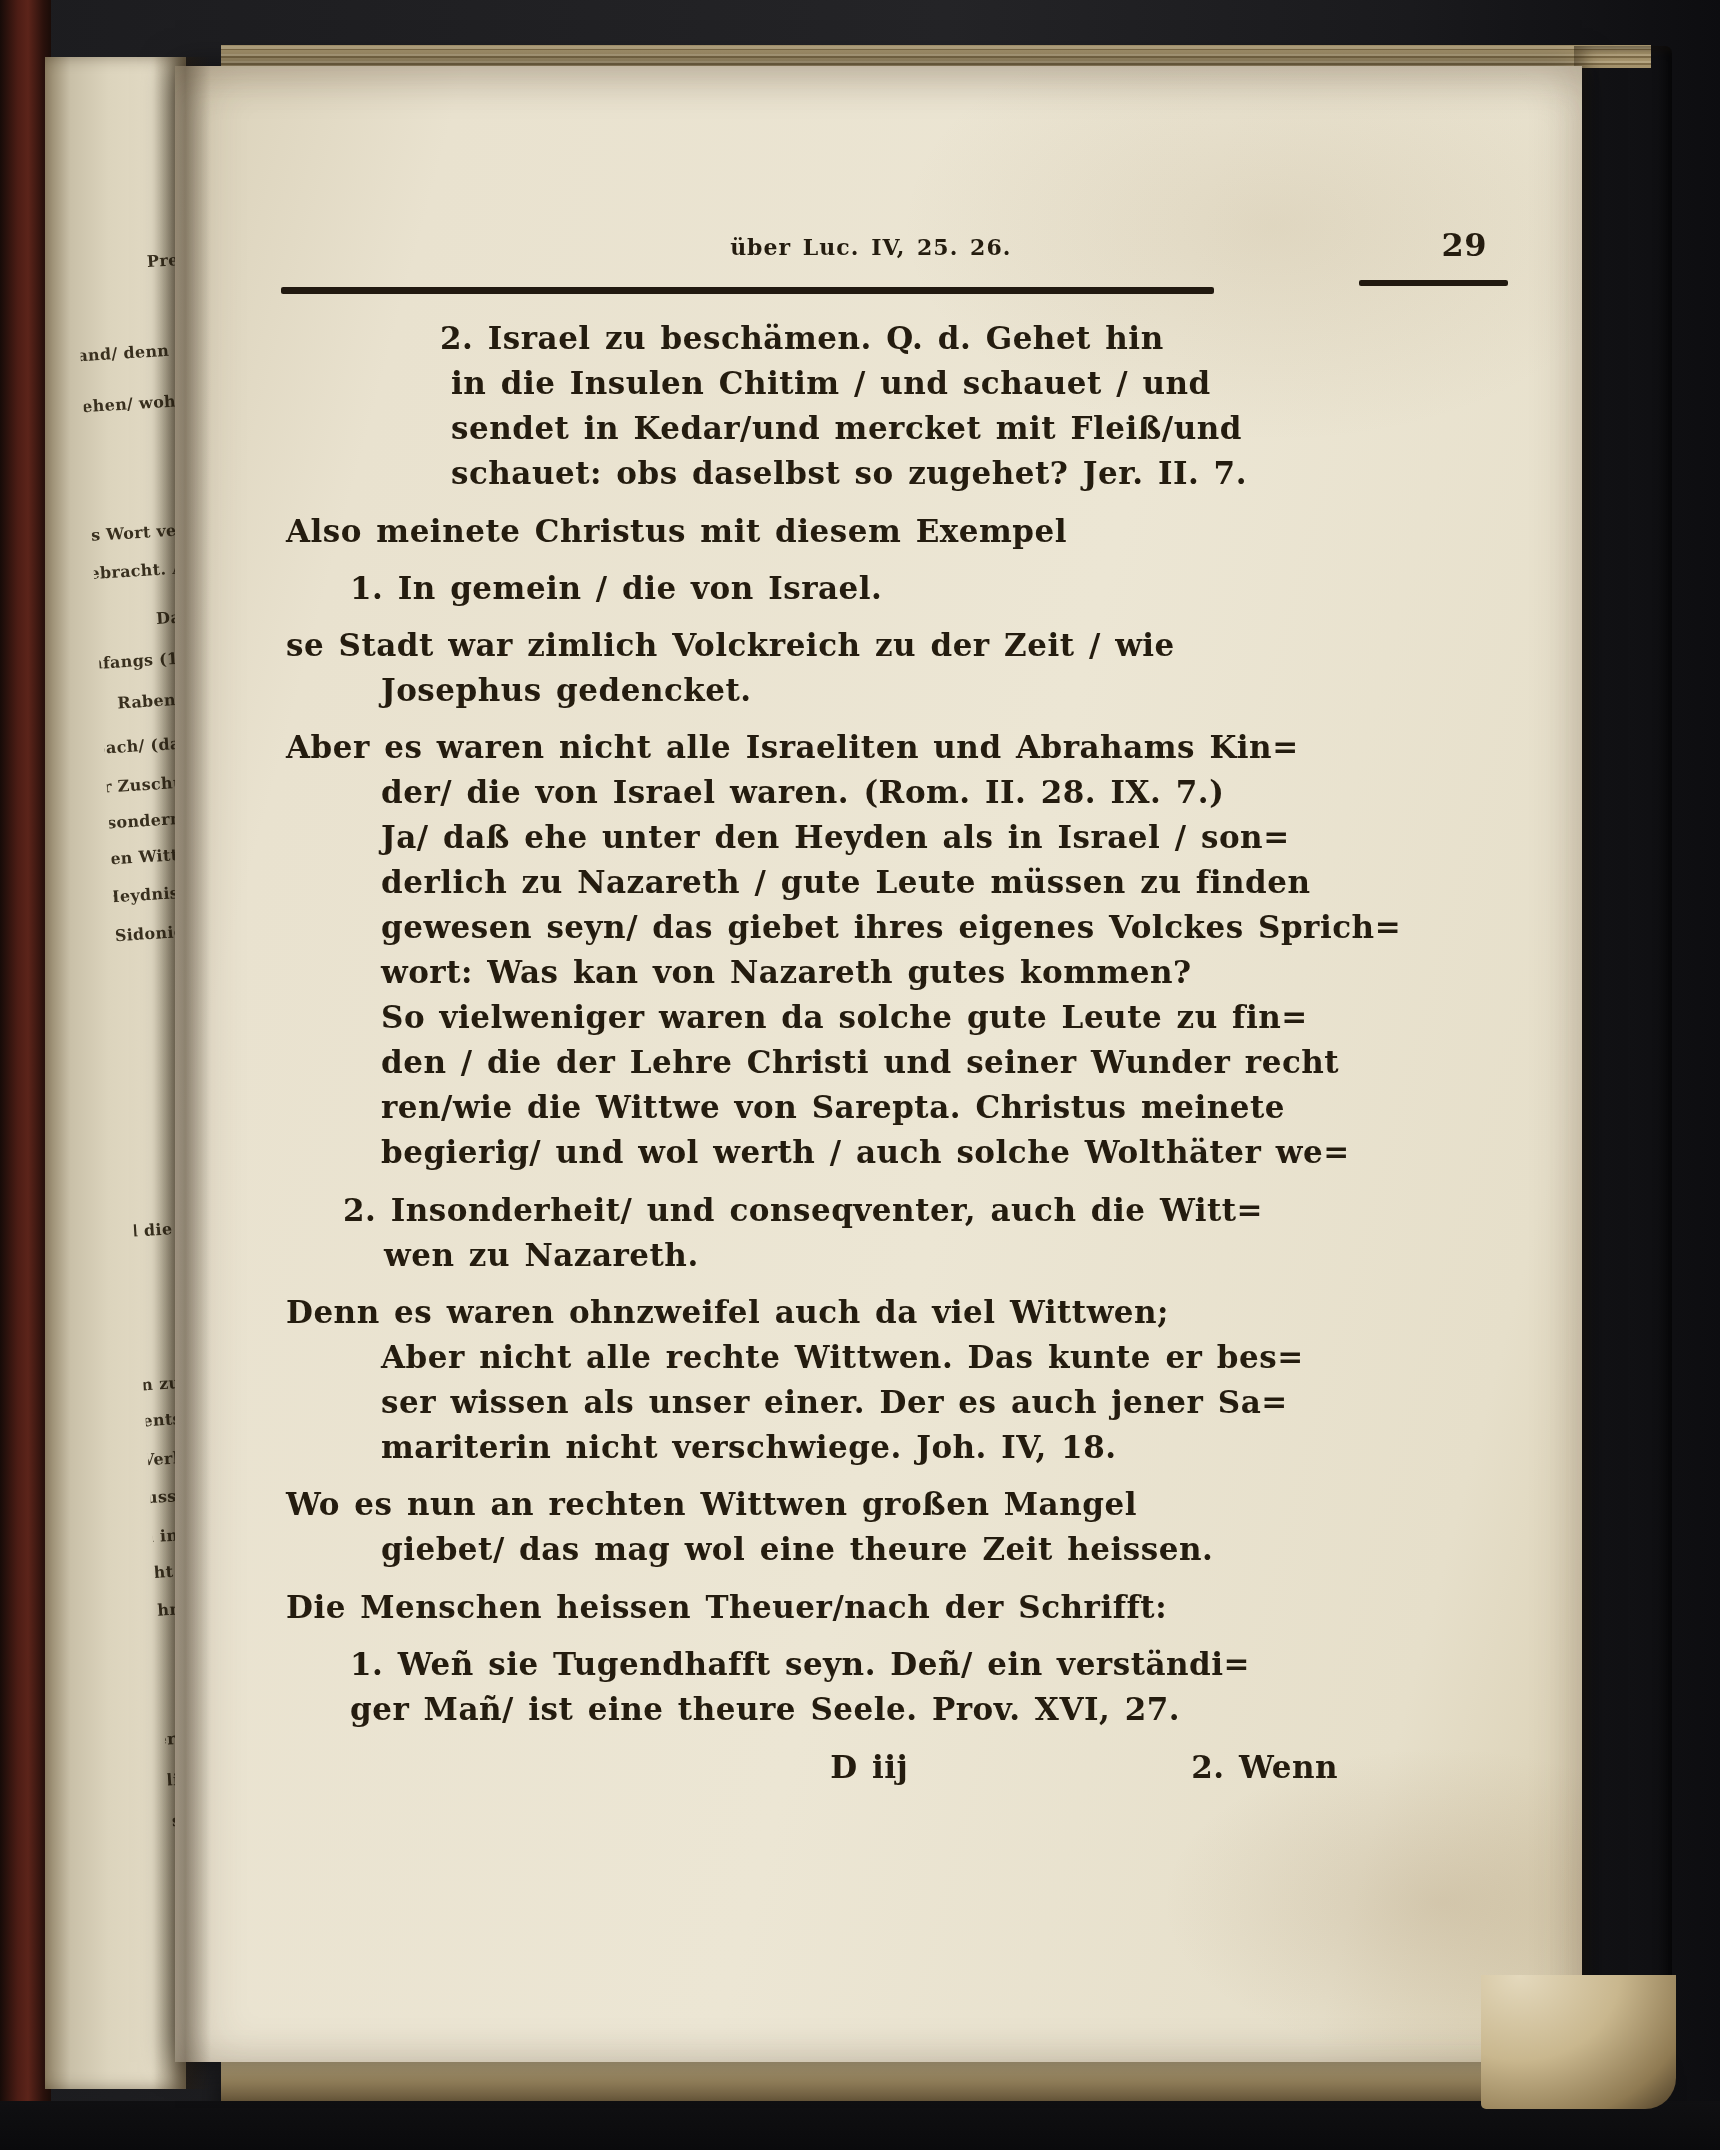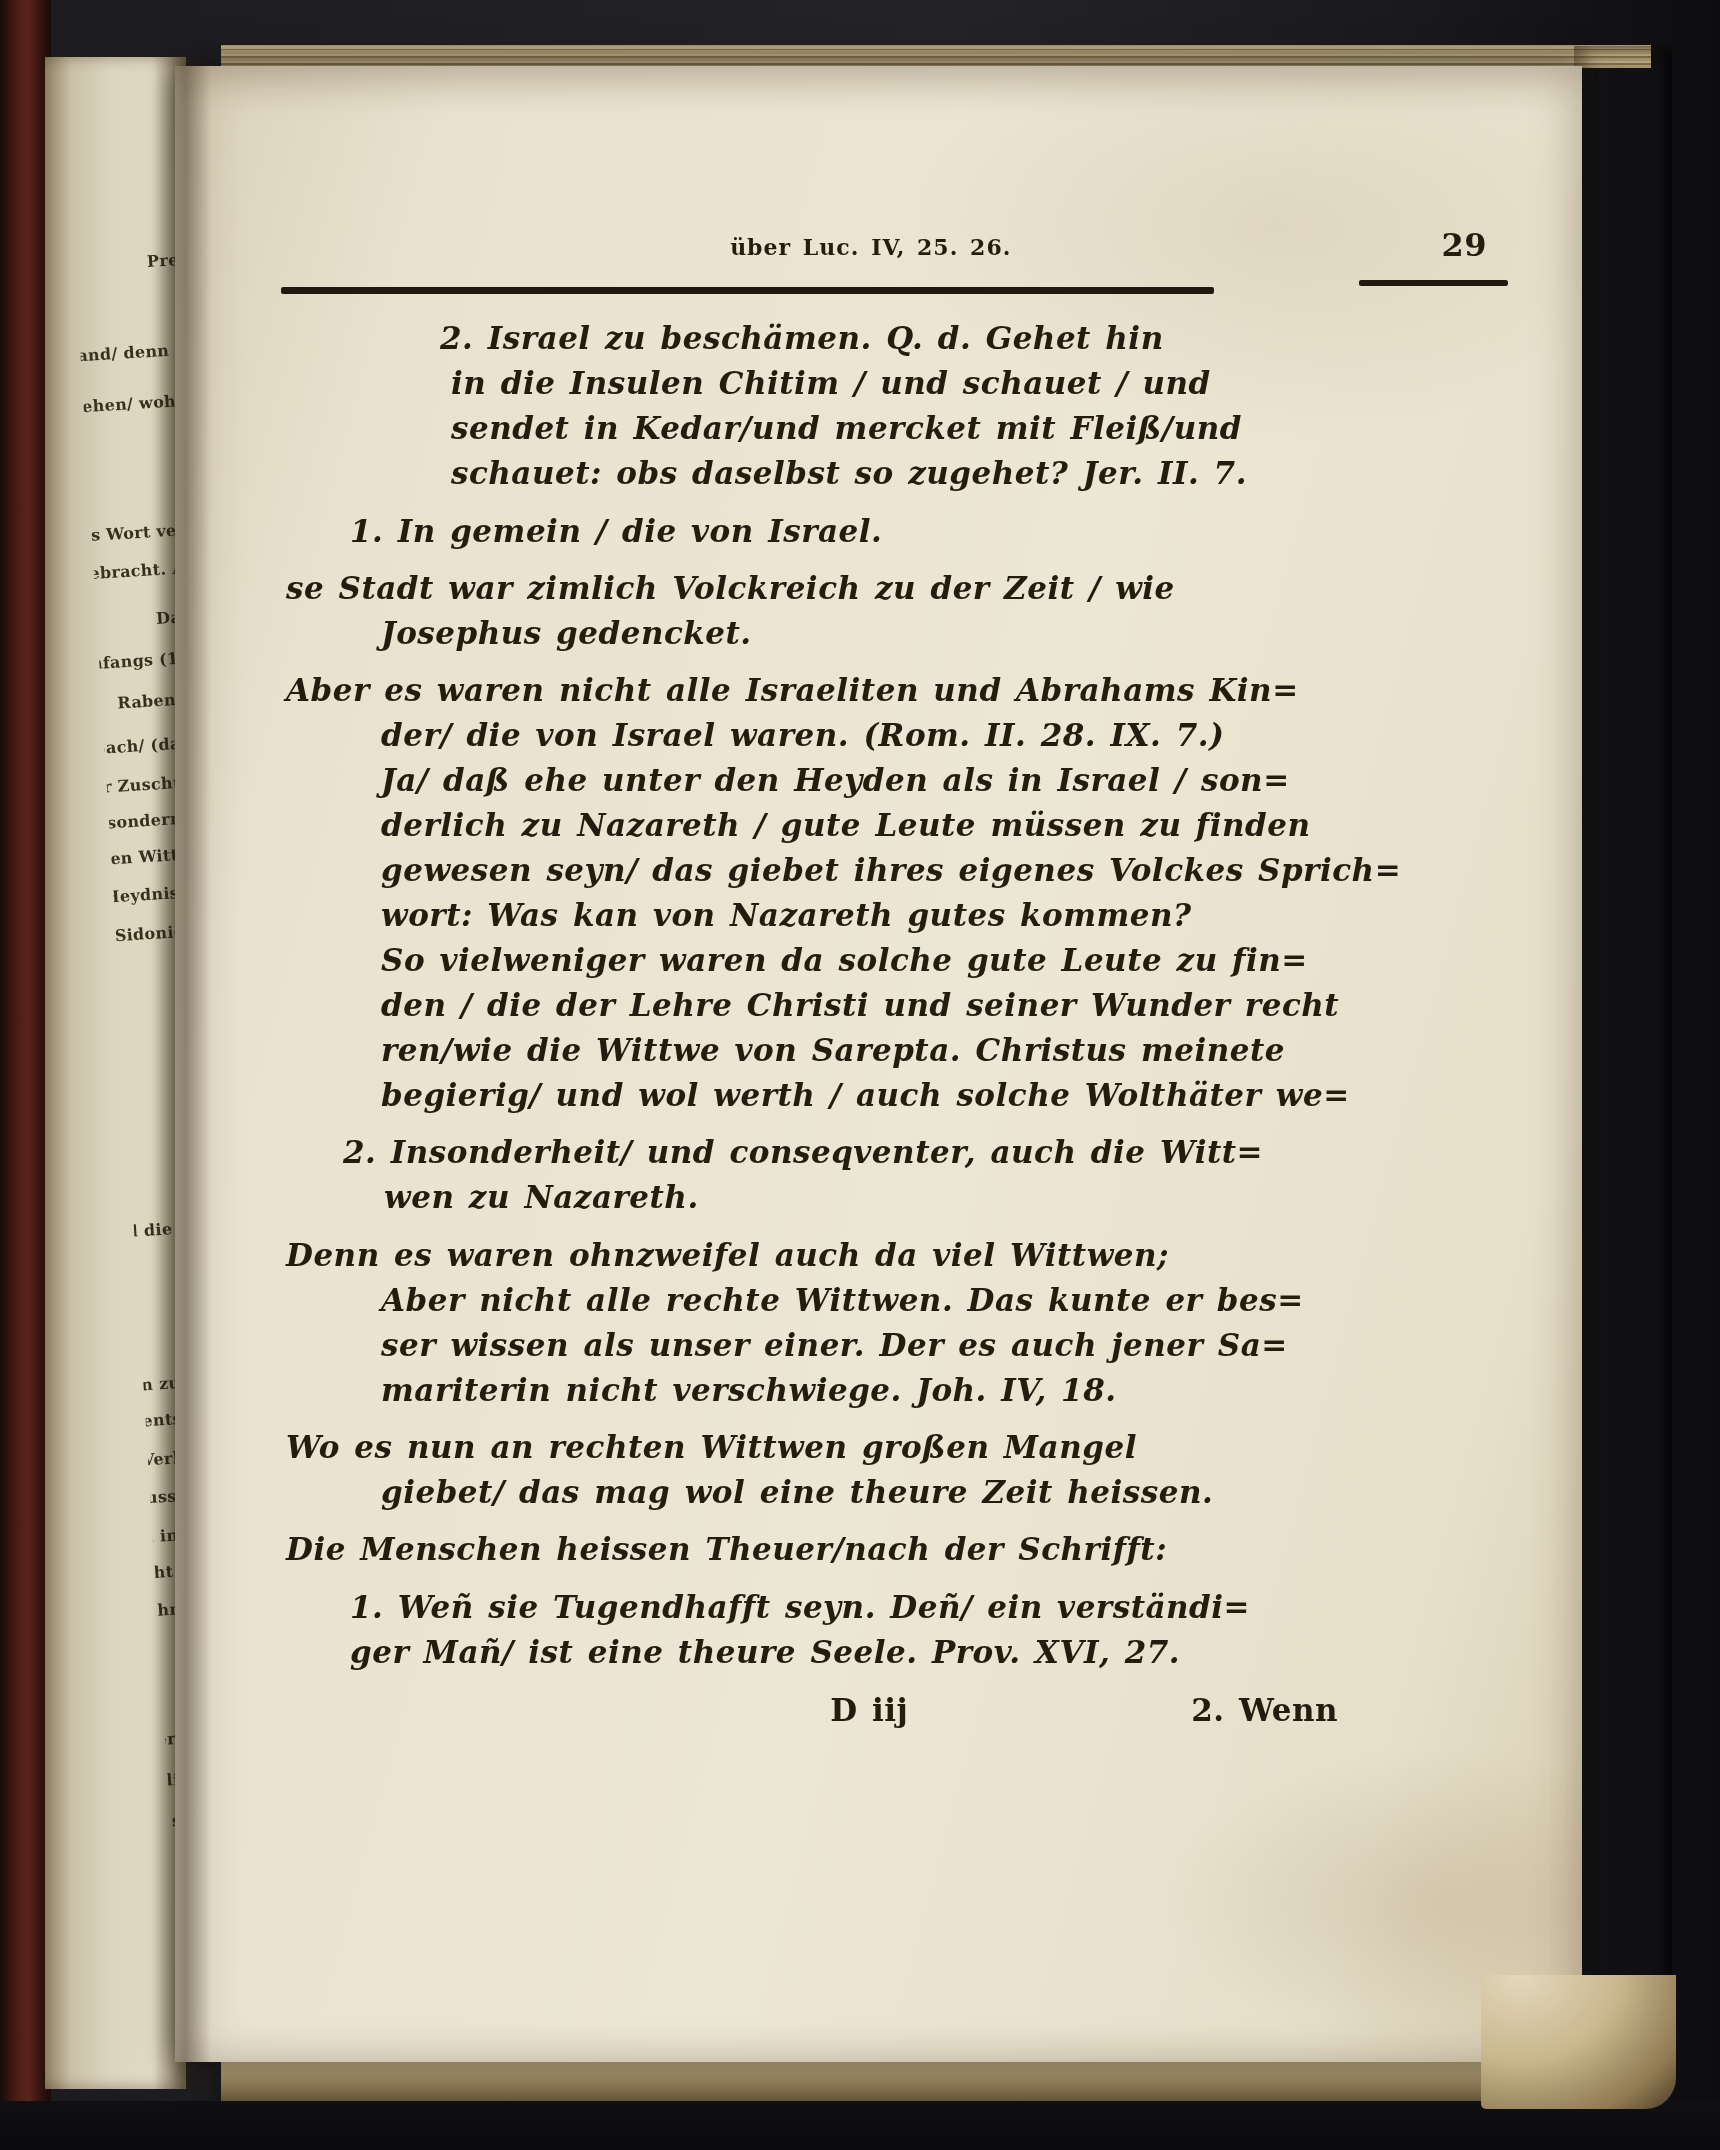--- a/index.html
+++ b/index.html
@@ -59,21 +59,21 @@
   
   .hdr{position:relative;height:82px;margin-bottom:9.3px;}
   .hdr-title{
     position:absolute;left:50%;top:0;transform:translateX(-62%);
     font-size:22px;letter-spacing:1px;
   }
   .hdr-num{position:absolute;right:36px;top:-2.1px;font-size:32px;}
   .rule-long{position:absolute;left:-5.1px;bottom:13.4px;right:309px;height:6.7px;background:#211910;border-radius:2.1px;}
   .rule-short{position:absolute;right:15.4px;bottom:20.6px;width:149px;height:6.2px;background:#211910;border-radius:2.1px;}
   
-  .para{margin-bottom:12.3px;font-style:italic;}
+  .para{margin-bottom:12.3px;}
   .ln{white-space:nowrap;min-height:45px;}
   .quote .ln{padding-left:165px;}
   .quote .ln:first-child{padding-left:154px;}
   .hang .ln{padding-left:95px;}
   .hang .ln:first-child{padding-left:0;}
   .item .ln{padding-left:64px;}
   .item-hang .ln{padding-left:98px;}
   .item-hang .ln:first-child{padding-left:57px;}
   
   .foot{position:relative;height:57px;margin-top:13.4px;}
@@ -163,20 +163,23 @@
         <span class="rule-short"></span>
       </div>
 
       <div class="para quote">
         <div class="ln">2.  Israel zu beschämen.  Q. d. Gehet hin</div>
         <div class="ln">in die Insulen Chitim / und schauet / und</div>
         <div class="ln">sendet in Kedar/und mercket mit Fleiß/und</div>
         <div class="ln">schauet: obs daselbst so zugehet? Jer. II. 7.</div>
       </div>
 
+      <div class="para flush">
+        <div class="ln">Also meinete Christus mit diesem Exempel</div>
+      </div>
 
       <div class="para item">
         <div class="ln">1.   In gemein / die von Israel.</div>
       </div>
 
       <div class="para hang">
         <div class="ln">se Stadt war zimlich Volckreich zu der Zeit / wie</div>
         <div class="ln">Josephus gedencket.</div>
       </div>
 

